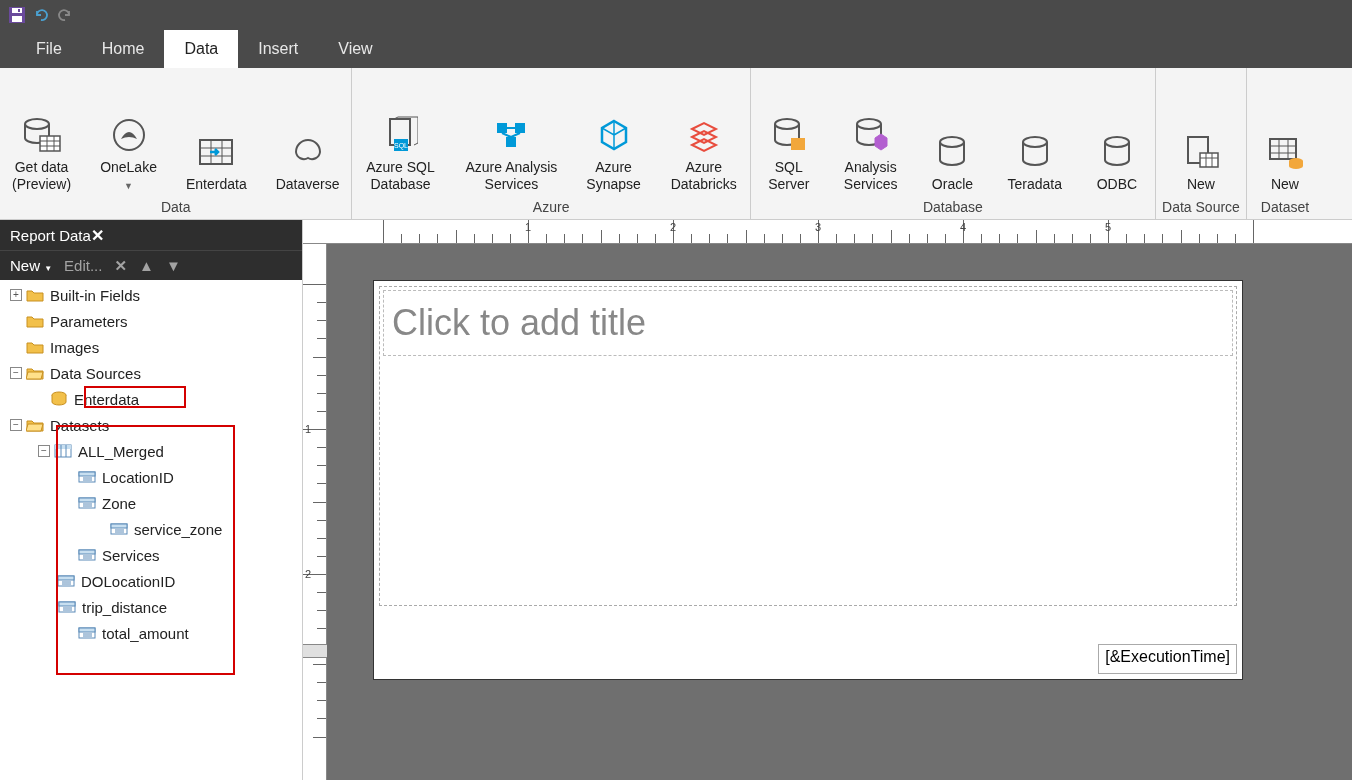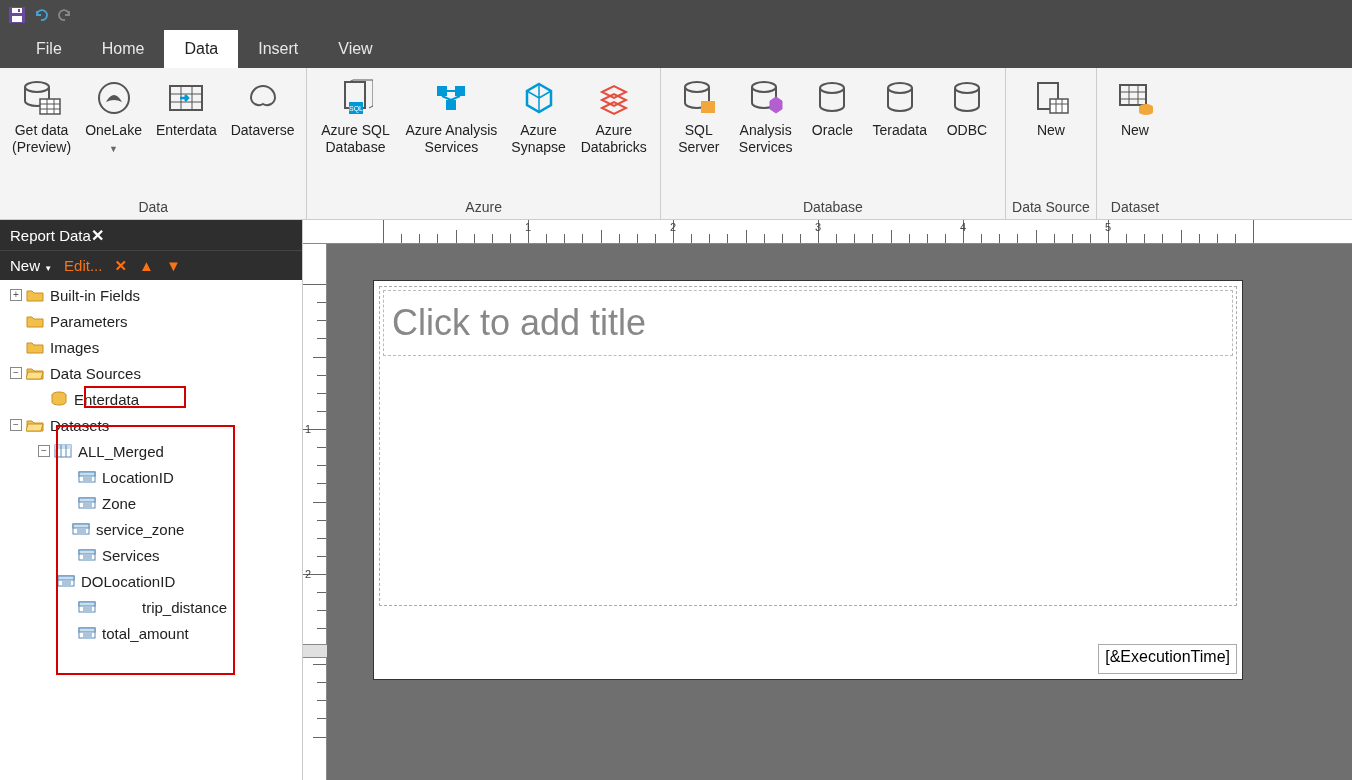--- a/index.html
+++ b/index.html
@@ -10,34 +10,34 @@
 .titlebar svg { display: block; }
 
 
 .menutabs { height: 38px; background: #4a4a4a; display: flex; align-items: stretch; padding-left: 16px; }
 .menutab { color: #e8e8e8; font-size: 16px; padding: 0 20px; display: flex; align-items: center; cursor: pointer; }
 .menutab.active { background: #fff; color: #222; }
 
 
 .ribbon { height: 152px; background: #f4f4f4; border-bottom: 1px solid #ccc; display: flex; align-items: stretch; }
 .ribbon-group { display: flex; flex-direction: column; padding: 4px 6px 2px; border-right: 1px solid #ccc; }
-.ribbon-buttons { display: flex; flex: 1; align-items: flex-start; gap: 2px; }
+.ribbon-buttons { display: flex; flex: 1; align-items: flex-end; gap: 17px; }
 .ribbon-btn { display: flex; flex-direction: column; align-items: center; justify-content: flex-start; padding: 4px 6px; min-width: 64px; cursor: pointer; }
 .ribbon-btn .icon-wrap { height: 44px; display:flex; align-items:center; justify-content:center; margin-bottom:2px;}
 .ribbon-btn .lbl { font-size: 14px; text-align: center; color: #222; line-height: 1.2; }
 .ribbon-group-label { font-size: 14px; text-align: center; color: #444; padding: 2px 0; }
 
 
 .main { display: flex; height: calc(780px - 30px - 38px - 152px); }
 
 
 .panel { width: 303px; background: #fff; display: flex; flex-direction: column; border-right: 1px solid #ccc; }
 .panel-header { height: 30px; background: #2e2e2e; color: #fff; display: flex; align-items: center; padding: 0 10px; font-size: 15px; }
 .panel-toolbar { height: 30px; background: #2e2e2e; color: #fff; display: flex; align-items: center; padding: 0 10px; font-size: 15px; gap: 12px; border-top: 1px solid #444;}
-.panel-toolbar .disabled { color: #f97316; }
+.panel-toolbar .disabled { color: #a3a3a3; }
 .tree { flex: 1; background: #fff; overflow: auto; padding: 2px 0; }
 .tree-row { height: 26px; display: flex; align-items: center; font-size: 15px; color: #222; padding-right: 4px; position: relative; cursor: pointer;}
 .exp { width: 12px; height: 12px; border: 1px solid #888; display:inline-flex; align-items:center; justify-content:center; font-size:10px; line-height:1; color:#555; margin-right:4px; flex-shrink:0; background:#fff;}
 .exp-empty { width:12px; margin-right:4px; flex-shrink:0;}
 .folder-icon { width:18px; height:14px; margin-right:6px; flex-shrink:0;}
 .field-icon { width:18px; height:14px; margin-right:6px; flex-shrink:0;}
 .ds-icon { width:18px; height:16px; margin-right:6px; flex-shrink:0;}
 .tbl-icon { width:18px; height:14px; margin-right:6px; flex-shrink:0;}
 .red-box { position:absolute; border:2px solid #d40000; pointer-events:none;}
 
@@ -372,21 +372,21 @@
           </div>
           <div class="tree-row" style="padding-left: 78px;">
             <svg class="field-icon" viewBox="0 0 18 14">
               <rect x="1" y="2" width="16" height="10" fill="#fff" stroke="#5a8ab8"></rect>
               <rect x="1" y="2" width="16" height="4" fill="#c8dff0" stroke="#5a8ab8"></rect>
               <line x1="5" y1="8" x2="14" y2="8" stroke="#5a8ab8"></line>
               <line x1="5" y1="10" x2="14" y2="10" stroke="#5a8ab8"></line>
             </svg>
             <span>Zone</span>
           </div>
-          <div class="tree-row" style="padding-left: 72px;">
+          <div class="tree-row" style="padding-left: 110px;">
             <svg class="field-icon" viewBox="0 0 18 14">
               <rect x="1" y="2" width="16" height="10" fill="#fff" stroke="#5a8ab8"></rect>
               <rect x="1" y="2" width="16" height="4" fill="#c8dff0" stroke="#5a8ab8"></rect>
               <line x1="5" y1="8" x2="14" y2="8" stroke="#5a8ab8"></line>
               <line x1="5" y1="10" x2="14" y2="10" stroke="#5a8ab8"></line>
             </svg>
             <span>service_zone</span>
           </div>
           <div class="tree-row" style="padding-left: 78px;">
             <svg class="field-icon" viewBox="0 0 18 14">
@@ -399,21 +399,21 @@
           </div>
           <div class="tree-row" style="padding-left: 57px;">
             <svg class="field-icon" viewBox="0 0 18 14">
               <rect x="1" y="2" width="16" height="10" fill="#fff" stroke="#5a8ab8"></rect>
               <rect x="1" y="2" width="16" height="4" fill="#c8dff0" stroke="#5a8ab8"></rect>
               <line x1="5" y1="8" x2="14" y2="8" stroke="#5a8ab8"></line>
               <line x1="5" y1="10" x2="14" y2="10" stroke="#5a8ab8"></line>
             </svg>
             <span>DOLocationID</span>
           </div>
-          <div class="tree-row" style="padding-left: 78px; gap: 40px;">
+          <div class="tree-row" style="padding-left: 58px;">
             <svg class="field-icon" viewBox="0 0 18 14">
               <rect x="1" y="2" width="16" height="10" fill="#fff" stroke="#5a8ab8"></rect>
               <rect x="1" y="2" width="16" height="4" fill="#c8dff0" stroke="#5a8ab8"></rect>
               <line x1="5" y1="8" x2="14" y2="8" stroke="#5a8ab8"></line>
               <line x1="5" y1="10" x2="14" y2="10" stroke="#5a8ab8"></line>
             </svg>
             <span>trip_distance</span>
           </div>
           <div class="tree-row" style="padding-left: 78px;">
             <svg class="field-icon" viewBox="0 0 18 14">

